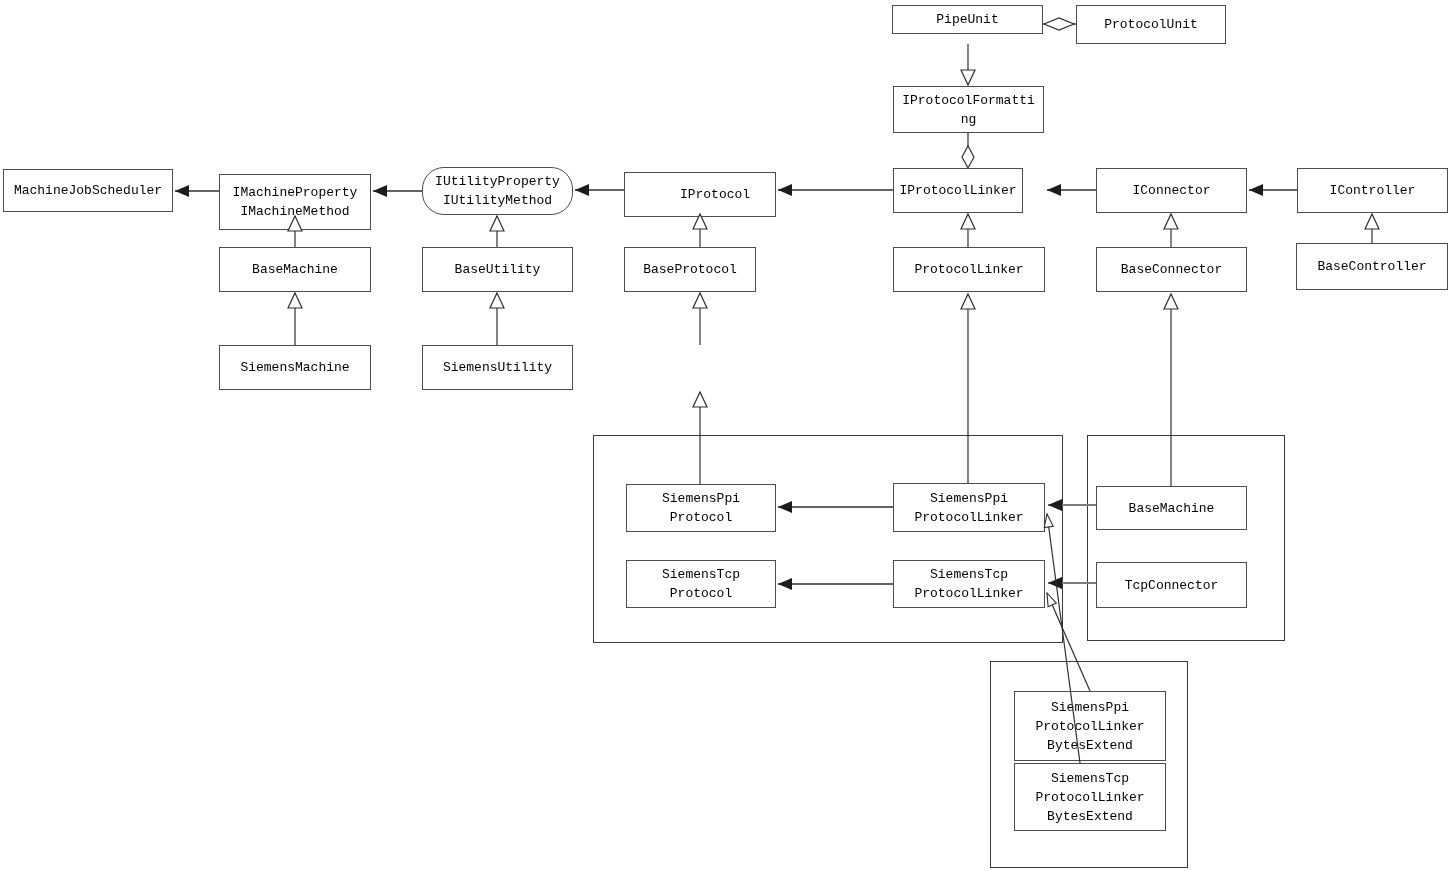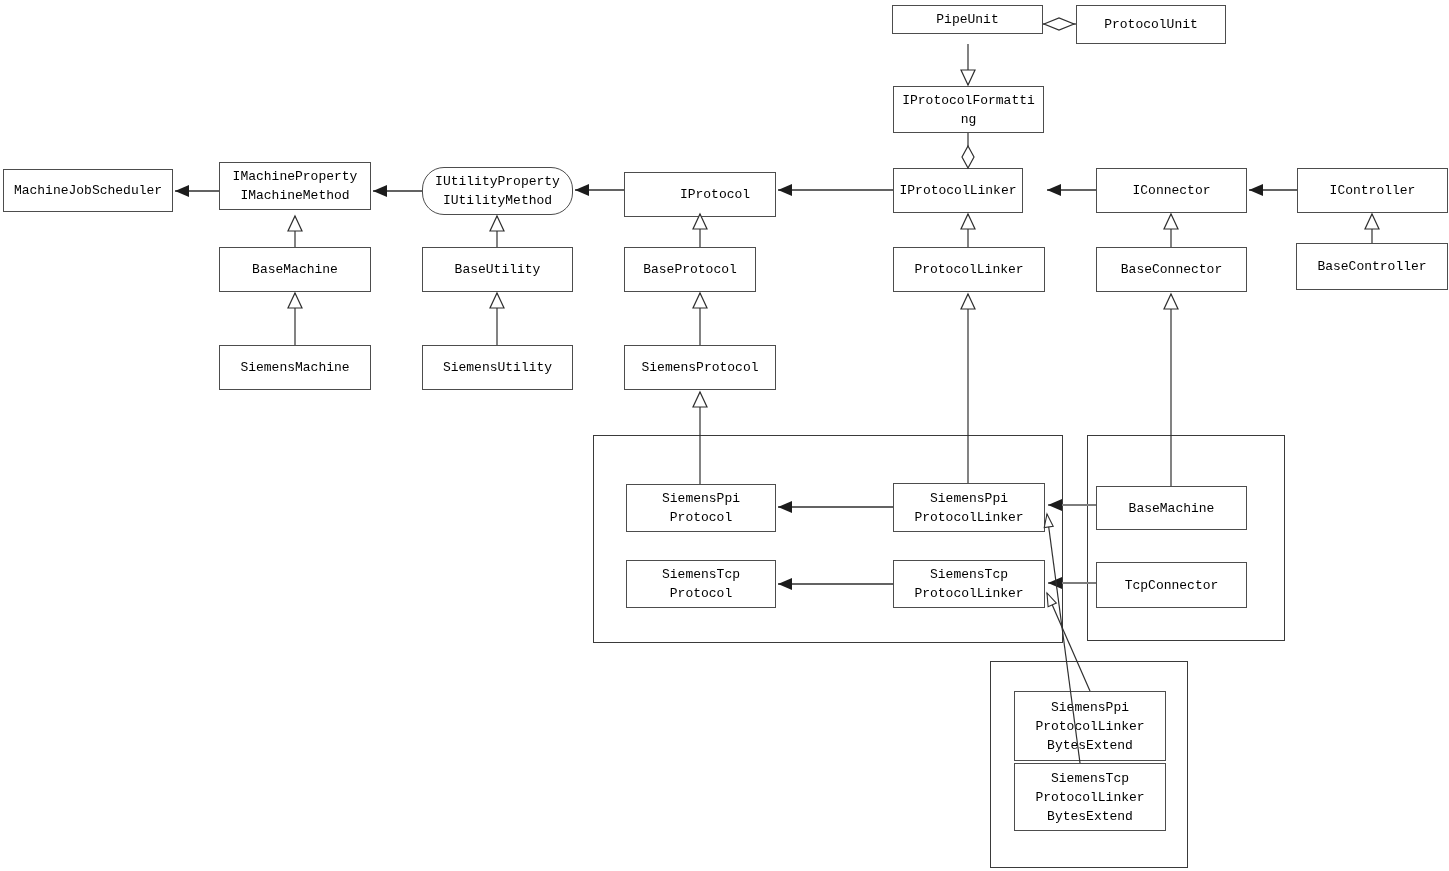--- a/index.html
+++ b/index.html
@@ -46,21 +46,21 @@
       <span class="lbl">ProtocolUnit</span>
     </div>
   <div class="node" style="left:893px;top:86px;width:151px;height:47px;">
       <span class="lbl">IProtocolFormatti
 ng</span>
     </div>
 
   <div class="node" style="left:3px;top:169px;width:170px;height:43px;">
       <span class="lbl">MachineJobScheduler</span>
     </div>
-  <div class="node" style="left:219px;top:162px;width:152px;height:48px;">
+  <div class="node" style="left:219px;top:174px;width:152px;height:56px;">
       <span class="lbl">IMachineProperty
 IMachineMethod</span>
     </div>
   <div class="node" style="left:422px;top:167px;width:151px;height:48px;border-radius:22px;">
       <span class="lbl">IUtilityProperty
 IUtilityMethod</span>
     </div>
   <div class="node" style="left:624px;top:172px;width:152px;height:45px;padding-left:30px;">
       <span class="lbl">IProtocol</span>
     </div>
@@ -91,23 +91,20 @@
     </div>
   <div class="node" style="left:1296px;top:243px;width:152px;height:47px;">
       <span class="lbl">BaseController</span>
     </div>
 
   <div class="node" style="left:219px;top:345px;width:152px;height:45px;">
       <span class="lbl">SiemensMachine</span>
     </div>
   <div class="node" style="left:422px;top:345px;width:151px;height:45px;">
       <span class="lbl">SiemensUtility</span>
-    </div>
-  <div class="node" style="left:624px;top:345px;width:152px;height:45px;">
-      <span class="lbl">SiemensProtocol</span>
     </div>
 
   <div class="node" style="left:626px;top:484px;width:150px;height:48px;">
       <span class="lbl">SiemensPpi
 Protocol</span>
     </div>
   <div class="node" style="left:893px;top:483px;width:152px;height:49px;">
       <span class="lbl">SiemensPpi
 ProtocolLinker</span>
     </div>

